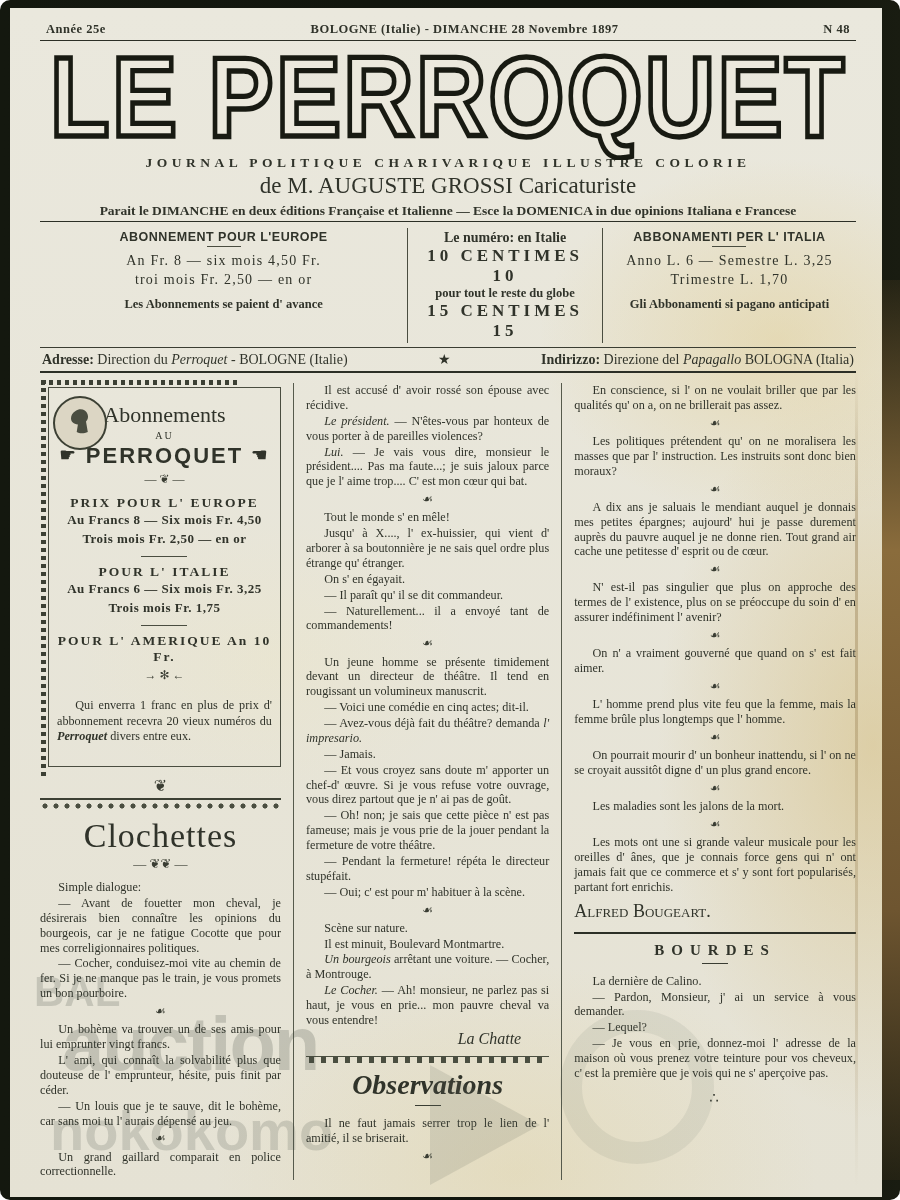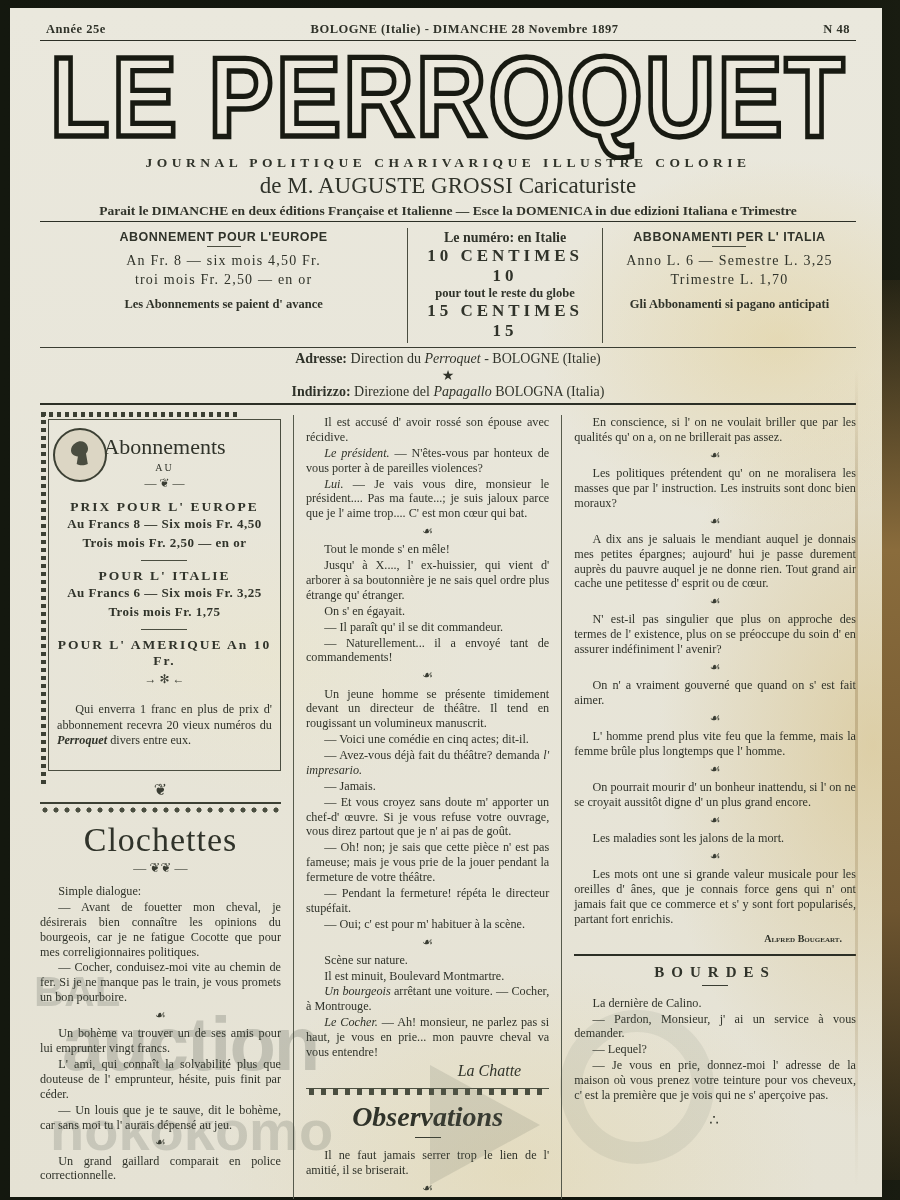--- a/index.html
+++ b/index.html
@@ -1,18 +1,18 @@
 <!DOCTYPE html>
 <html><head>
 <meta charset="utf-8">
 <style>
   html,body{margin:0;padding:0;}
   .photo{position:relative;width:900px;height:1200px;background:
     linear-gradient(90deg,#14180f 0%,#10140c 82%,#191c11 100%);
-    overflow:hidden;font-family:"Liberation Serif","DejaVu Serif",serif;color:#30332a;}
+    overflow:hidden;font-family:"Liberation Serif","DejaVu Serif",serif;color:#30332a;border-radius:10px;}
   .photo::after{content:"";position:absolute;right:0;top:280px;bottom:20px;width:22px;
     background:linear-gradient(180deg,rgba(90,70,38,.2),#8a6c3c 30%,#6e5530 70%,rgba(60,48,26,.3));
     z-index:0;}
   .paper{position:absolute;left:10px;top:8px;right:18px;bottom:3px;box-sizing:border-box;
     padding:14px 26px 8px 30px;z-index:1;
     background-color:#e8e6db;
     background-image:
       radial-gradient(ellipse 340px 260px at 88% 28%, rgba(222,196,120,.38), transparent 70%),
       radial-gradient(ellipse 300px 520px at 99% 62%, rgba(206,176,98,.42), transparent 72%),
       radial-gradient(ellipse 430px 300px at 58% 98%, rgba(224,204,140,.30), transparent 70%),
@@ -38,33 +38,33 @@
   .ib1{width:45%;}
   .ib2{width:24%;border-left:1px solid #4a4d40;border-right:1px solid #4a4d40;}
   .ib3{width:31%;}
   .ibtitle{font-family:"Liberation Sans",sans-serif;font-weight:bold;font-size:12.5px;letter-spacing:.5px;}
   .ibu{display:block;width:34px;border-top:1px solid #4a4d40;margin:2px auto 5px;}
   .ibline{font-size:14px;letter-spacing:1.2px;line-height:1.35;}
   .ibnote{font-weight:bold;font-size:12.5px;margin-top:7px;}
   .price1{font-weight:bold;font-size:14px;}
   .price2{font-weight:bold;font-size:17px;letter-spacing:4px;}
   .price3{font-weight:bold;font-size:12.5px;}
-  .addr{display:flex;justify-content:space-between;align-items:center;font-size:14px;
-    padding:3px 2px;border-bottom:2px solid #2c2f26;flex-direction:column;}
+  .addr{display:flex;justify-content:space-between;align-items:flex-end;font-size:14px;
+    padding:3px 2px;border-bottom:2px solid #2c2f26;}
   .addr .lbl{font-weight:bold;}
   .it{font-style:italic;}
   
   .bodycols{display:flex;margin-top:10px;align-items:stretch;}
   .colL{width:31%;box-sizing:border-box;padding-right:12px;}
   .colM{width:33%;box-sizing:border-box;padding:0 12px;border-left:1px solid #565a4c;border-right:1px solid #565a4c;}
   .colR{width:36%;box-sizing:border-box;padding-left:12px;}
   .p{margin:0 0 1px;text-indent:1.5em;text-align:justify;font-size:12.2px;line-height:1.22;}
   .orn{text-align:center;font-size:12px;color:#3a3d33;line-height:1.1;margin:4px 0;}
   .sig{text-align:right;font-style:italic;font-size:16px;padding-right:28px;margin:2px 0 4px;}
-  .sigsc{text-align:right;font-variant:small-caps;font-weight:bold;font-size:10px;padding-right:14px;margin:6px 0 4px;}
+  .sigsc{text-align:left;font-variant:small-caps;font-weight:normal;font-size:18px;padding-right:14px;margin:6px 0 4px;}
   
   .adbox{position:relative;border:1px solid #4a4d40;margin:4px 0 10px 8px;padding:12px 8px 8px;text-align:center;}
   .adbox::before{content:"";position:absolute;left:-8px;top:-8px;bottom:-14px;width:5px;
     background:repeating-linear-gradient(180deg,#3c4034 0 4px,transparent 4px 8px);}
   .adbox::after{content:"";position:absolute;left:-8px;right:18%;top:-8px;height:5px;
     background:repeating-linear-gradient(90deg,#3c4034 0 4px,transparent 4px 8px);}
   .medal{position:absolute;left:4px;top:8px;width:50px;height:50px;border-radius:50%;
     border:2px solid #3c4034;background:#dcd6c4;display:flex;align-items:center;justify-content:center;}
   .ad-t1{font-size:22px;margin-top:2px;}
   .ad-t2{font-size:10px;letter-spacing:2px;margin:2px 0;}
@@ -110,21 +110,21 @@
       <span>BOLOGNE (Italie) - DIMANCHE 28 Novembre 1897</span>
       <span>N 48</span>
     </div>
     <hr class="rule">
 
     <div class="mastwrap">
       <span class="masthead">LE PERROQUET</span>
     </div>
     <div class="sub1">JOURNAL POLITIQUE CHARIVARIQUE ILLUSTRE COLORIE</div>
     <div class="sub2">de M. AUGUSTE GROSSI Caricaturiste</div>
-    <div class="sub3">Parait le DIMANCHE en deux éditions Française et Italienne  —  Esce la DOMENICA in due edizioni Italiana e Trimestre</div>
+    <div class="sub3">Parait le DIMANCHE en deux éditions Française et Italienne  —  Esce la DOMENICA in due opinions Italiana e Francese</div>
 
     <div class="infobox">
       <div class="ib ib1">
         <div class="ibtitle">ABONNEMENT POUR L'EUROPE</div>
         <span class="ibu"></span>
         <div class="ibline">An Fr. 8 — six mois 4,50 Fr.</div>
         <div class="ibline">troi mois Fr. 2,50 — en or</div>
         <div class="ibnote">Les Abonnements se paient d' avance</div>
       </div>
       <div class="ib ib2">
@@ -156,20 +156,25 @@
 
       <div class="colL">
         <div class="adbox">
           <div class="medal">
             <svg width="36" height="36" viewBox="0 0 24 24">
               <path d="M9 4c3-2.2 7-1 8 2 .8 2 .2 3.8-1 5l1.2 7c-2.4 1.2-5.6 1.2-7.4 0l.8-5c-2.8-.2-4.6-2-4.6-4 0-2 1-4 3-5z" fill="#4a4d40"></path>
             </svg>
           </div>
           <div class="ad-t1">Abonnements</div>
           <div class="ad-t2">AU</div>
+          <div class="ad-name">
+            <span class="hand">☛</span>
+            <span>PERROQUET</span>
+            <span class="hand">☚</span>
+          </div>
           <div class="orn">— ❦ —</div>
           <div class="ad-sect">PRIX POUR L' EUROPE</div>
           <div class="ad-line">Au Francs 8 — Six mois Fr. 4,50</div>
           <div class="ad-line">Trois mois Fr. 2,50 — en or</div>
           <div class="ad-div"></div>
           <div class="ad-sect" style="margin-top:0;">POUR L' ITALIE</div>
           <div class="ad-line">Au Francs 6 — Six mois Fr. 3,25</div>
           <div class="ad-line">Trois mois Fr. 1,75</div>
           <div class="ad-div"></div>
           <div class="ad-sect" style="margin-top:0;">POUR L' AMERIQUE An 10 Fr.</div>

